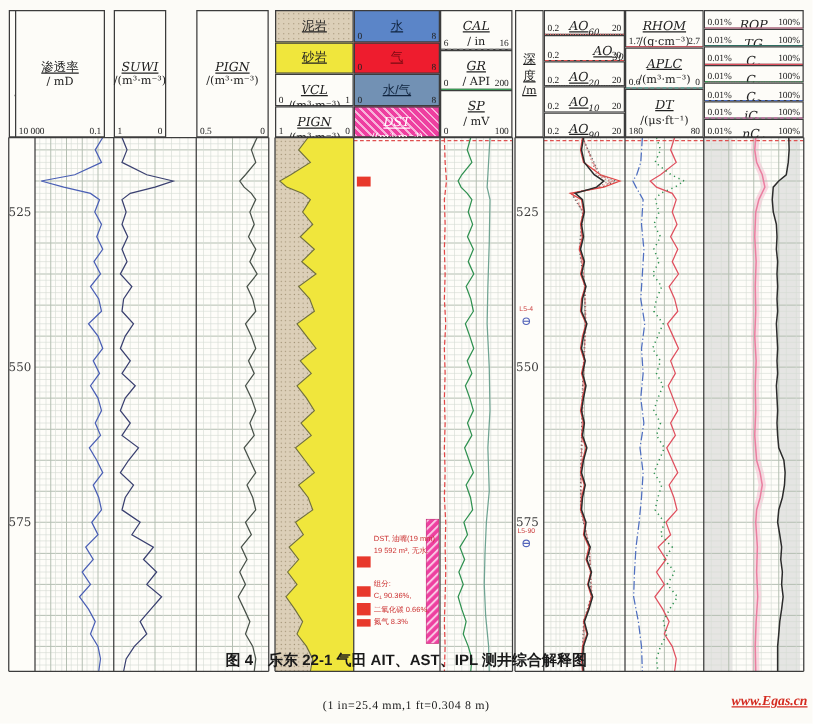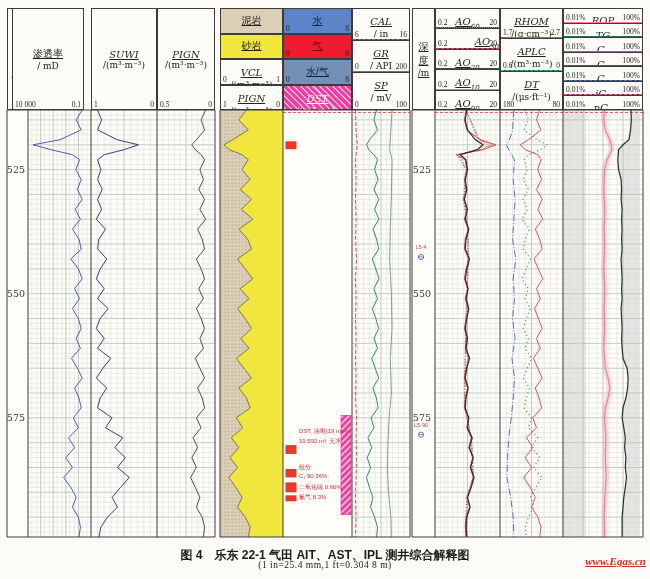--- a/index.html
+++ b/index.html
@@ -6,21 +6,21 @@
   .fig{position:relative;width:650px;height:579px;background:#fcfbf7;font-family:"Liberation Sans",sans-serif;overflow:hidden;}
   .cell{position:absolute;box-sizing:border-box;border:1px solid #3c3c3c;background:#fdfcf8;color:#222;}
   .tc{display:flex;flex-direction:column;align-items:center;justify-content:center;height:100%;text-align:center;line-height:1.25;}
   .cjk{font:10px "Liberation Sans",sans-serif;text-decoration:underline;}
   .it{font:italic 10px "DejaVu Serif",serif;text-decoration:underline;}
   .un{font:9px "DejaVu Serif",serif;}
   .scl{position:absolute;bottom:0px;left:2px;right:2px;display:flex;justify-content:space-between;font:7.5px "Liberation Serif",serif;color:#222;pointer-events:none;}
   .sep{position:absolute;left:0;right:0;bottom:-1px;border-bottom-width:1.4px;}
   svg{position:absolute;left:0;top:0;}
   .caption{position:absolute;left:0;right:0;text-align:center;color:#1a1a1a;}
-  .cap1{top:520px;font:bold 12px "Liberation Sans",sans-serif;margin-top:27px;}
+  .cap1{top:520px;font:bold 12px "Liberation Sans",sans-serif;}
   .cap2{top:560px;font:9.5px "Liberation Serif",serif;letter-spacing:.5px;}
   .wm{position:absolute;right:4px;top:555px;font:bold italic 11px "Liberation Serif",serif;color:#d42a20;text-decoration:underline;}
 </style>
 </head>
 <body>
 
 <div class="fig">
 
   <div class="cell" style="left:7px;top:8px;width:21px;height:102px;">
     <div class="tc cjk">
@@ -32,21 +32,21 @@
   <div class="cell" style="left:12px;top:8px;width:72px;height:102px;">
     <div class="tc">
       <span class="cjk">渗透率</span>
       <span class="un">/ mD</span>
     </div>
     <div class="scl">
         <span>10 000</span>
         <span>0.1</span>
       </div>
   </div>
-  <div class="cell" style="left:91px;top:8px;width:66px;height:102px;">
+  <div class="cell" style="left:91px;top:8px;width:42px;height:102px;">
     <div class="tc">
       <span class="it">SUWI</span>
       <span class="un">/(m³·m⁻³)</span>
     </div>
     <div class="scl">
         <span>1</span>
         <span>0</span>
       </div>
   </div>
   <div class="cell" style="left:157px;top:8px;width:58px;height:102px;">

